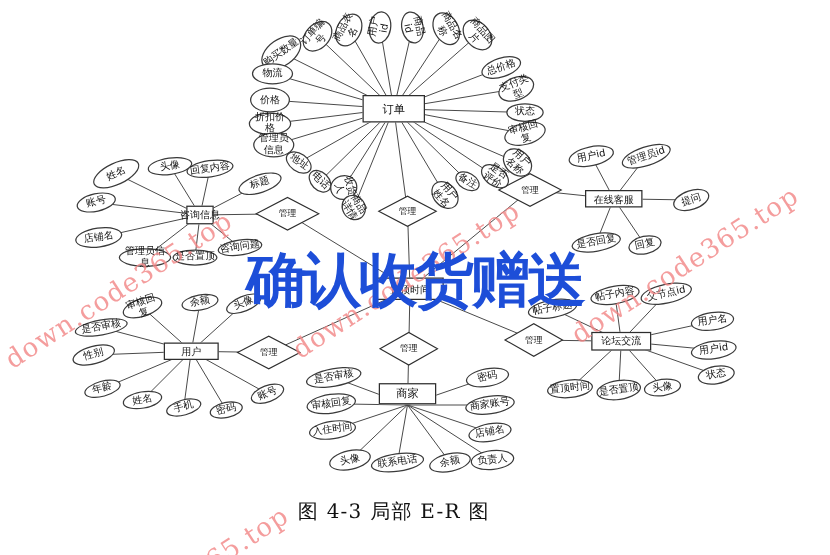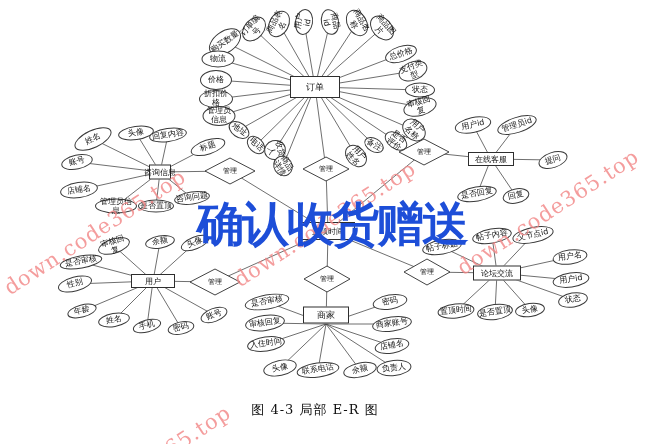--- a/index.html
+++ b/index.html
@@ -7,21 +7,21 @@
        font-family:"DejaVu Sans",sans-serif;color:#111;}
   #lines{position:absolute;left:0;top:0;z-index:1;}
   .attr{position:absolute;z-index:2;border:1px solid #3a3a3a;border-radius:50%;background:#fff;
         display:flex;align-items:center;justify-content:center;text-align:center;
         font-size:8px;line-height:1.08;padding:1px;box-sizing:border-box;}
   .ent{position:absolute;z-index:2;border:1.4px solid #2e2e2e;background:#fff;
        display:flex;align-items:center;justify-content:center;text-align:center;
        font-size:9px;box-sizing:border-box;transform:translate(-50%,-50%);white-space:nowrap;}
   .dlabel{position:absolute;z-index:3;transform:translate(-50%,-50%);font-size:7px;}
   .caption{position:absolute;z-index:2;transform:translate(-50%,-50%);
-           font-family:"DejaVu Serif",serif;font-size:13px;letter-spacing:1px;white-space:nowrap;}
+           font-family:"DejaVu Serif",serif;font-size:16px;letter-spacing:1px;white-space:nowrap;}
   .wm-site{position:absolute;z-index:5;transform:translate(-50%,-50%) rotate(-33deg);
            font-family:"DejaVu Serif",serif;font-size:21px;letter-spacing:1px;
            white-space:nowrap;opacity:.8;pointer-events:none;}
   .wm-big{position:absolute;z-index:6;font-weight:bold;font-size:47px;letter-spacing:-2px;
           white-space:nowrap;pointer-events:none;}
 </style>
 </head>
 <body>
 
 <svg id="lines" width="664" height="444" viewBox="0 0 664 444">

